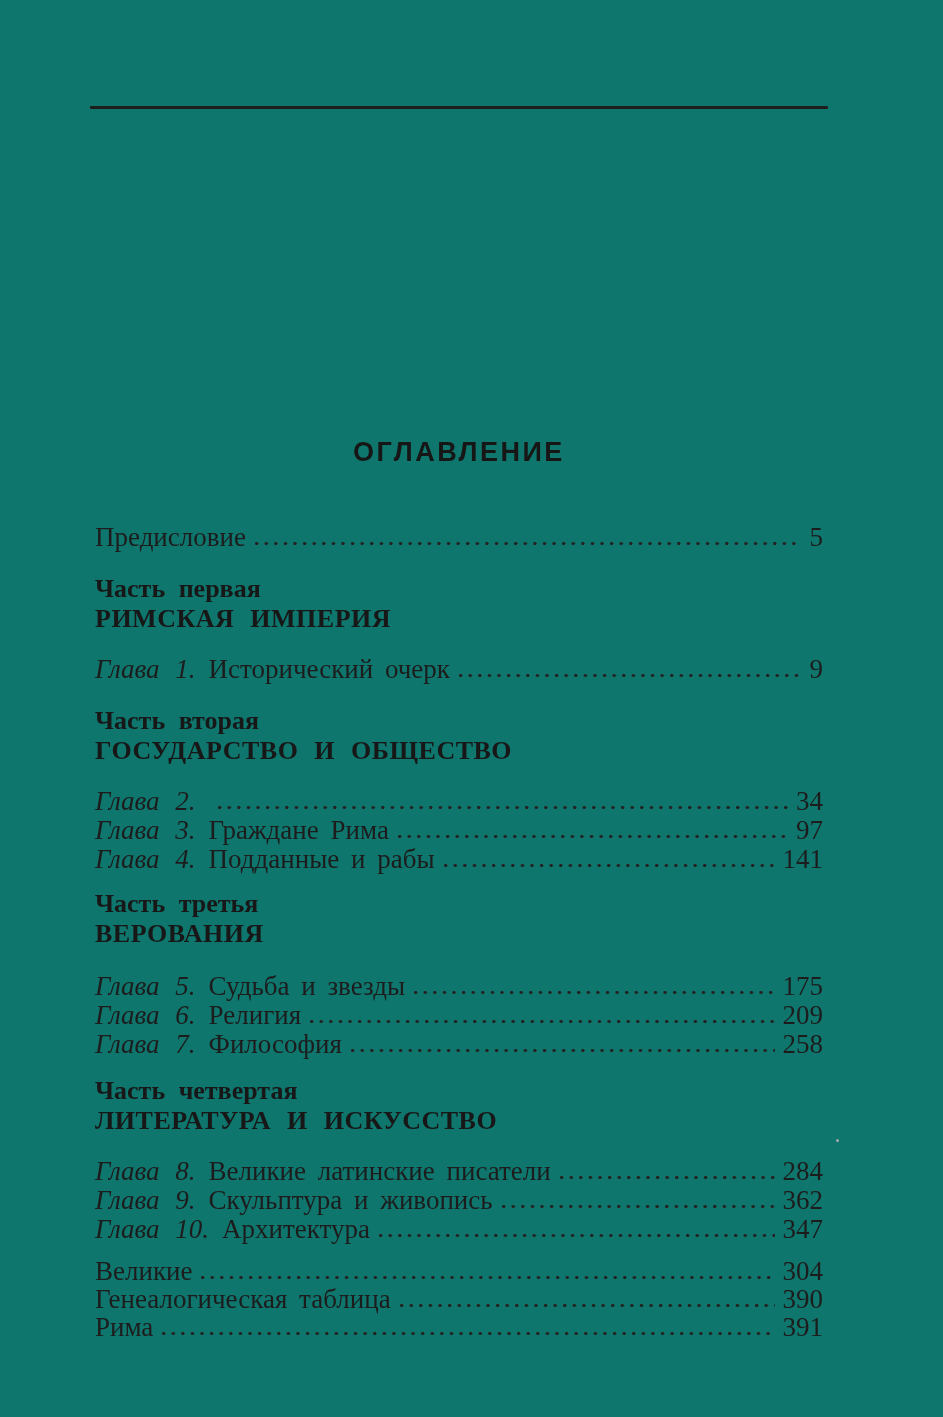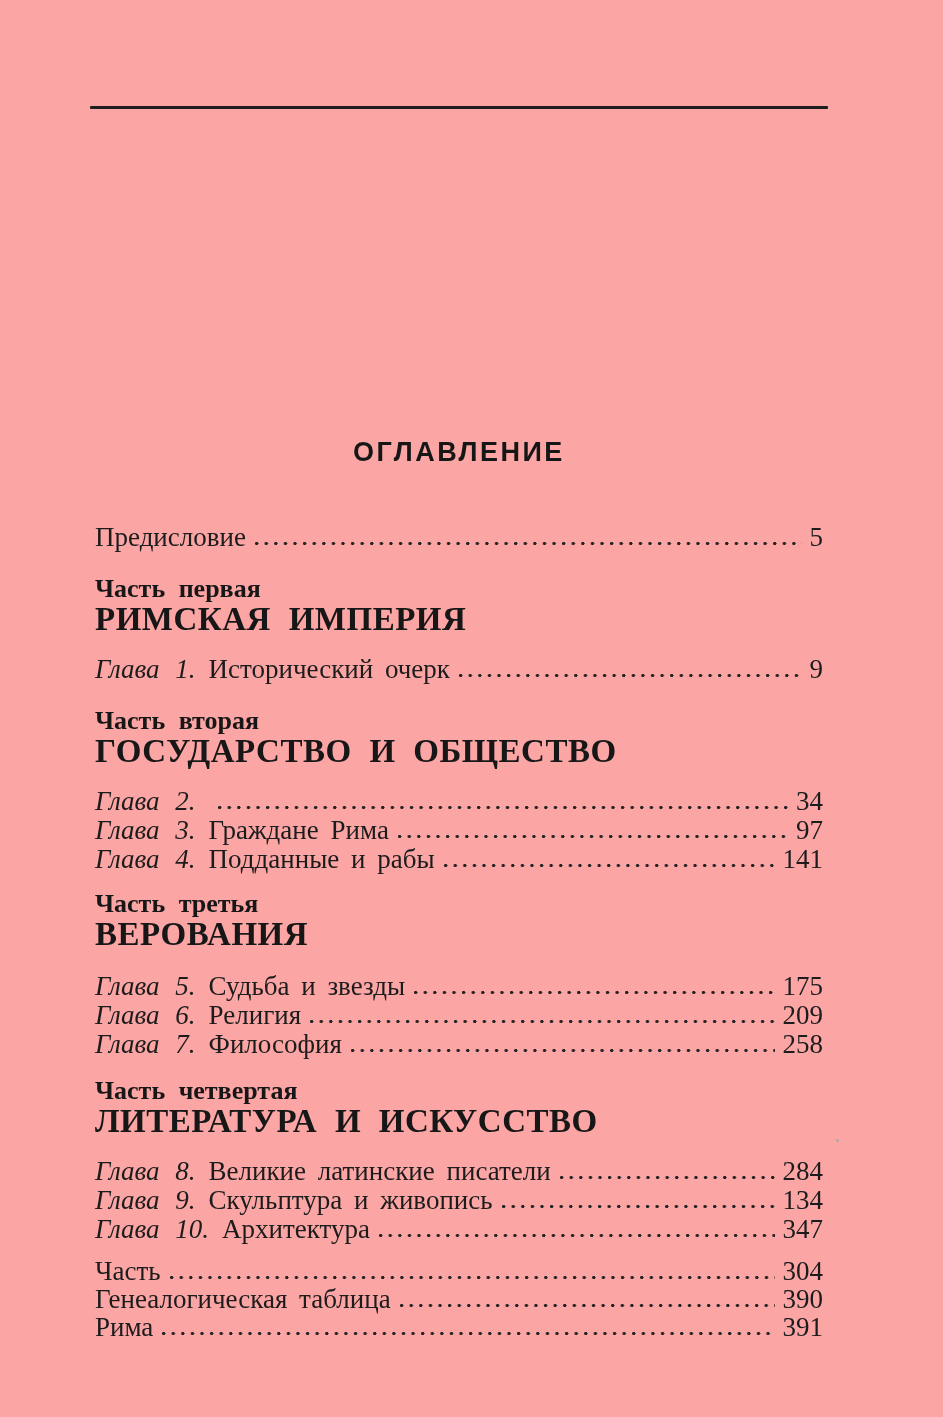--- a/index.html
+++ b/index.html
@@ -4,21 +4,21 @@
 <style>
   html, body {
     margin: 0;
     padding: 0;
     background: #ffffff;
   }
   .page {
     position: relative;
     width: 943px;
     height: 1417px;
-    background: #fca5a5;
+    background: #0f766e;
     overflow: hidden;
     font-family: "Liberation Serif", "DejaVu Serif", serif;
     color: #1c1c1c;
   }
   .top-rule {
     position: absolute;
     left: 90px;
     top: 106px;
     width: 738px;
     height: 3px;
@@ -78,21 +78,21 @@
     right: 0;
     font-weight: 700;
     color: #171717;
   }
   .part-name {
     font-size: 26px;
     line-height: 30px;
     word-spacing: 7px;
   }
   .part-title {
-    font-size: 33px;
+    font-size: 26px;
     line-height: 30px;
     word-spacing: 9px;
     letter-spacing: 0.5px;
   }
   .speck {
     position: absolute;
     left: 836px;
     top: 1139px;
     width: 3px;
     height: 3px;
@@ -183,31 +183,31 @@
     <div class="row" style="top:1157px">
       <span class="chlabel">Глава 8.</span>
       <span>Великие латинские писатели</span>
       <span class="leader"></span>
       <span class="pagenum">284</span>
     </div>
     <div class="row" style="top:1186px">
       <span class="chlabel">Глава 9.</span>
       <span>Скульптура и живопись</span>
       <span class="leader"></span>
-      <span class="pagenum">134</span>
+      <span class="pagenum">362</span>
     </div>
     <div class="row" style="top:1215px">
       <span class="chlabel">Глава 10.</span>
       <span>Архитектура</span>
       <span class="leader"></span>
       <span class="pagenum">347</span>
     </div>
 
     <div class="row" style="top:1257px">
-      <span>Часть</span>
+      <span>Великие</span>
       <span class="leader"></span>
       <span class="pagenum">304</span>
     </div>
     <div class="row" style="top:1285px">
       <span>Генеалогическая таблица</span>
       <span class="leader"></span>
       <span class="pagenum">390</span>
     </div>
     <div class="row" style="top:1313px">
       <span>Рима</span>

